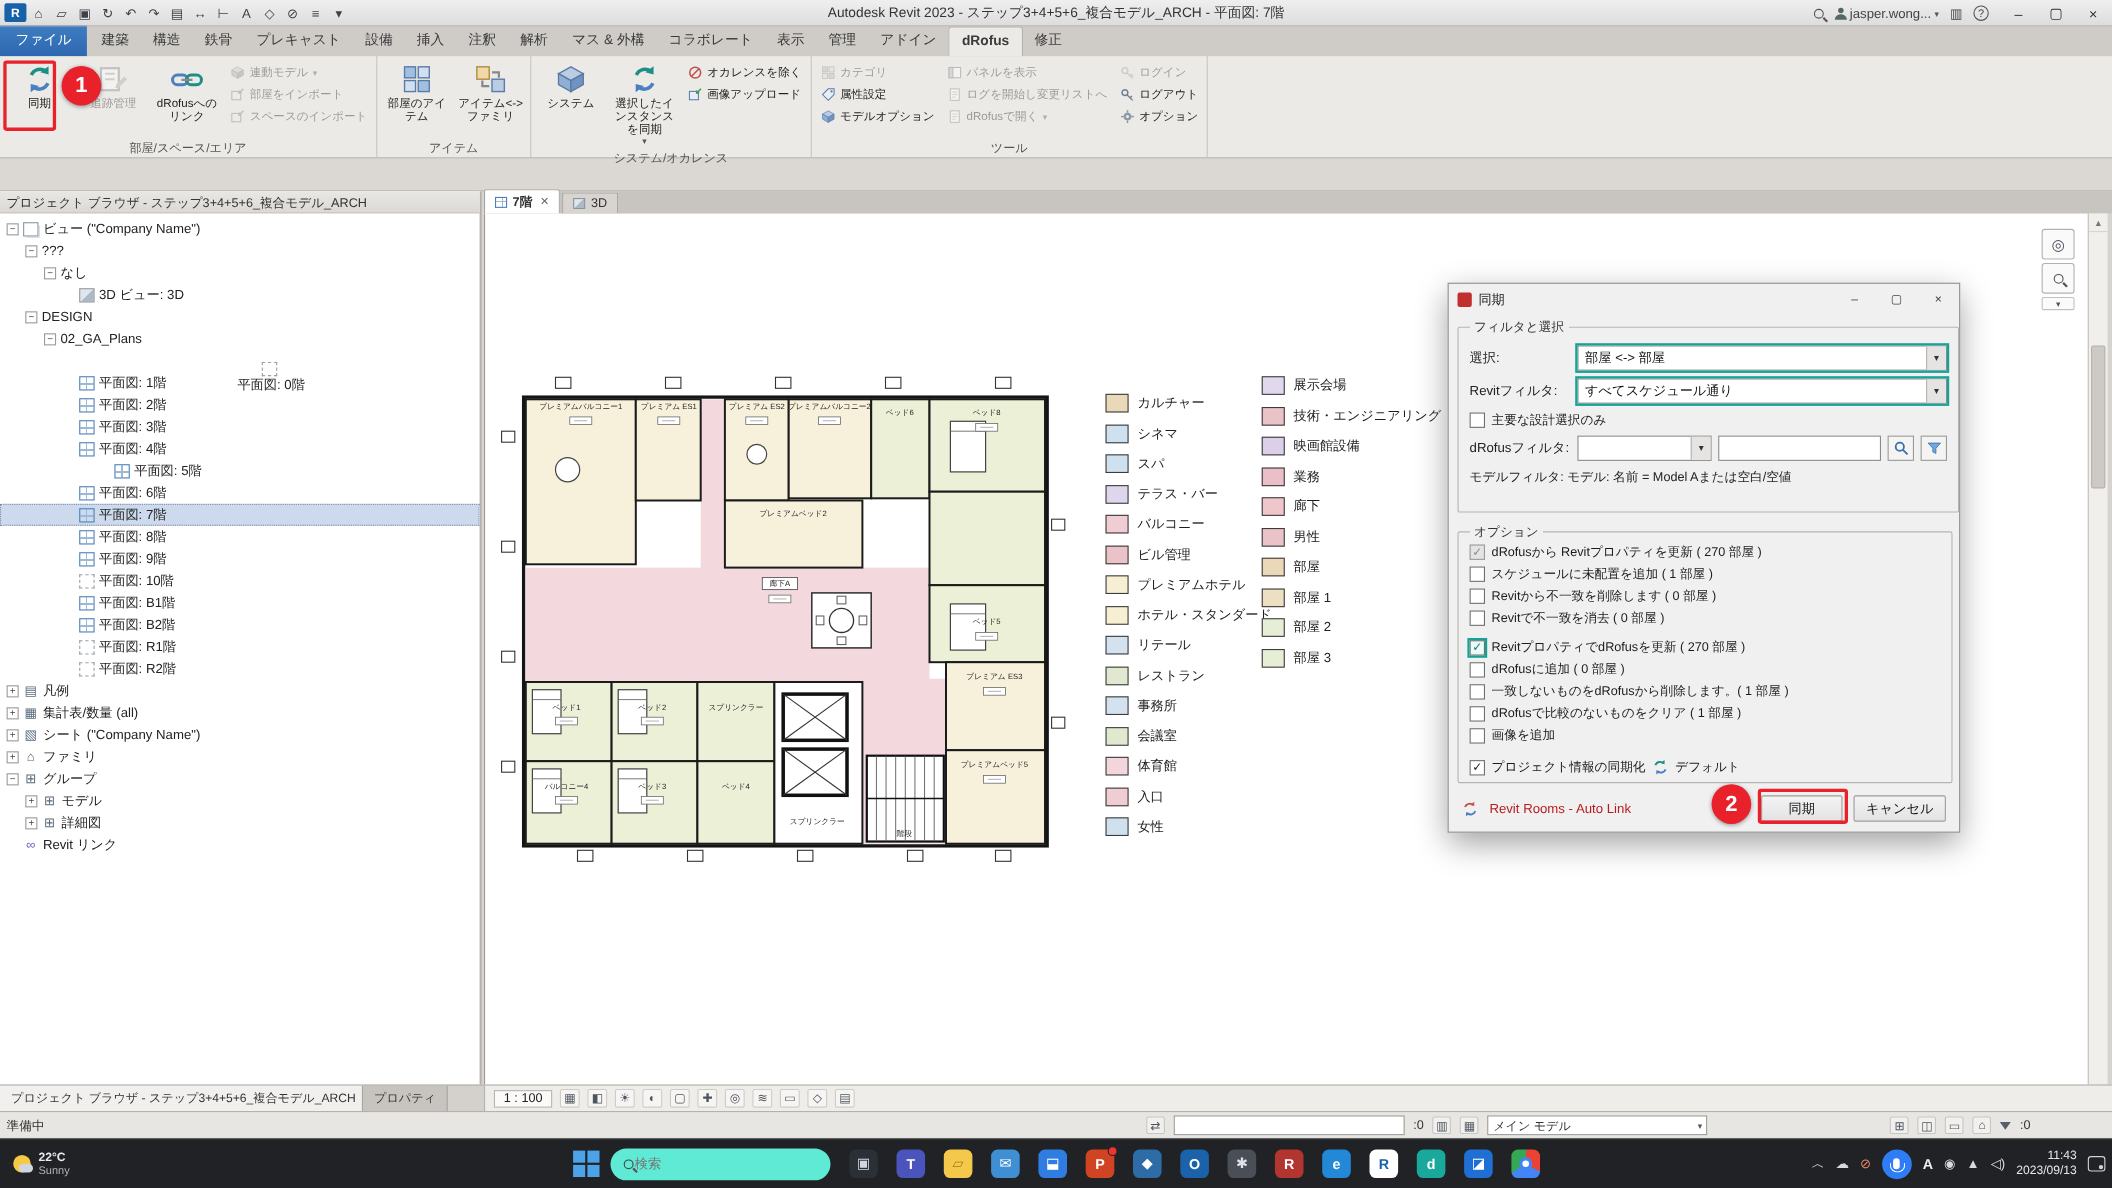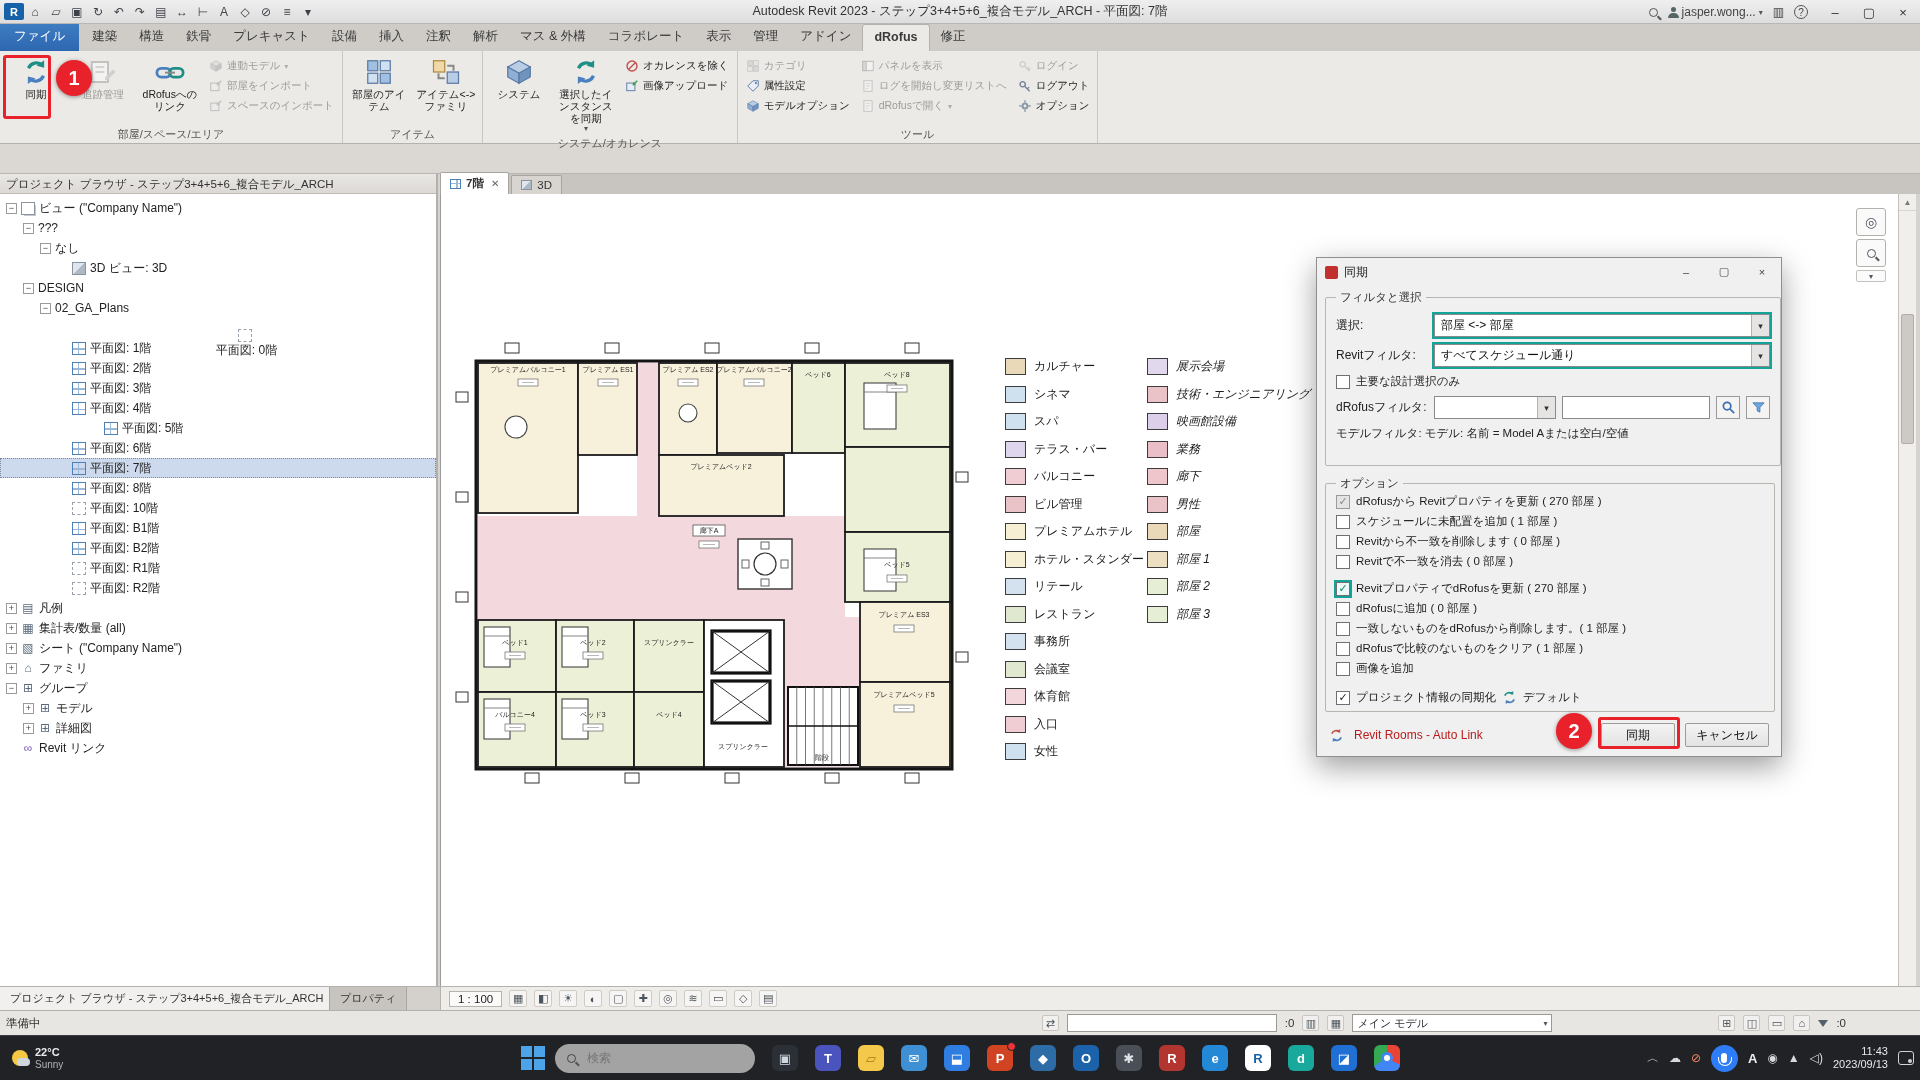--- a/index.html
+++ b/index.html
@@ -106,21 +106,21 @@
 #taskbar{position:absolute;left:0;top:1035px;width:1920px;height:45px;background:#202225;border-top:1px solid #3a3d41;z-index:40;display:flex;align-items:center;}
 #weather{display:flex;align-items:center;gap:7px;padding:0 12px;height:100%;}
 .w-sun{width:16px;height:16px;border-radius:50%;background:#f6c945;position:relative;}
 .w-sun::after{content:"";position:absolute;width:13px;height:8px;border-radius:5px;background:#cfd6dd;left:5px;top:8px;}
 .w-txt{display:flex;flex-direction:column;line-height:1.15;}
 .w-txt b{color:#e8eaec;font-size:11px;font-weight:bold;}
 .w-txt i{color:#aeb3b8;font-size:10px;font-style:normal;}
 #tb-center{position:absolute;left:50%;transform:translateX(-50%);display:flex;align-items:center;gap:9px;height:100%;}
 .start{width:26px;height:26px;display:grid;grid-template-columns:11px 11px;grid-template-rows:11px 11px;gap:2px;place-content:center;}
 .start span{background:#4da3e8;}
-.tb-search{width:200px;height:29px;background:#a3a3a3;border-radius:15px;display:flex;align-items:center;gap:11px;padding:0 12px;}
+.tb-search{width:200px;height:29px;background:#5eead4;border-radius:15px;display:flex;align-items:center;gap:1px;padding:0 12px;}
 .tb-search .mag{border-color:#444;}
 .tb-search input{border:none;outline:none;background:transparent;font-size:12px;color:#333;width:140px;}
 .app{width:26px;height:26px;border-radius:6px;display:flex;align-items:center;justify-content:center;font-size:13px;font-weight:bold;position:relative;}
 .app .badge{position:absolute;right:-3px;top:-3px;width:9px;height:9px;border-radius:50%;background:#e33;border:1px solid #202225;}
 .app.chrome{background:conic-gradient(#ea4335 0 33%,#4285f4 33% 66%,#34a853 66% 100%);}
 .app.chrome span{width:12px;height:12px;background:#fff;border-radius:50%;display:block;border:3px solid #4285f4;}
 #tb-tray{position:absolute;right:6px;display:flex;align-items:center;gap:10px;height:100%;color:#dfe3e7;}
 .tray-ic{font-size:12px;color:#d7dbdf;}
 .mic-circle{width:27px;height:27px;border-radius:50%;background:#2f7df6;display:flex;align-items:center;justify-content:center;}
 .mic-body{width:6px;height:10px;background:#fff;border-radius:3px;display:block;position:relative;}
@@ -509,20 +509,25 @@
           <span class="tico ti-plan"></span>
           <span class="tlbl">平面図: 7階</span>
         </div>
         <div class="trow" style="padding-left: 57px;">
           <span class="texp none"></span>
           <span class="tico ti-plan"></span>
           <span class="tlbl">平面図: 8階</span>
         </div>
         <div class="trow" style="padding-left: 57px;">
           <span class="texp none"></span>
+          <span class="tico ti-plan"></span>
+          <span class="tlbl">平面図: 9階</span>
+        </div>
+        <div class="trow" style="padding-left: 57px;">
+          <span class="texp none"></span>
           <span class="tico ti-pland"></span>
           <span class="tlbl">平面図: 10階</span>
         </div>
         <div class="trow" style="padding-left: 57px;">
           <span class="texp none"></span>
           <span class="tico ti-plan"></span>
           <span class="tlbl">平面図: B1階</span>
         </div>
         <div class="trow" style="padding-left: 57px;">
           <span class="texp none"></span>
@@ -650,21 +655,21 @@
         </div>
         <div class="lg-row">
           <span class="lg-sw" style="background: rgb(240, 204, 211);"></span>
           <span class="lg-lb">入口</span>
         </div>
         <div class="lg-row">
           <span class="lg-sw" style="background: rgb(207, 224, 238);"></span>
           <span class="lg-lb">女性</span>
         </div>
       </div>
-      <div class="legend-col" style="left: 706px; top: 164px; font-style: italic;">
+      <div class="legend-col" style="left: 706px; top: 148px;">
         <div class="lg-row">
           <span class="lg-sw" style="background: rgb(226, 216, 238);"></span>
           <span class="lg-lb">展示会場</span>
         </div>
         <div class="lg-row">
           <span class="lg-sw" style="background: rgb(234, 195, 201);"></span>
           <span class="lg-lb">技術・エンジニアリング</span>
         </div>
         <div class="lg-row">
           <span class="lg-sw" style="background: rgb(220, 207, 233);"></span>

